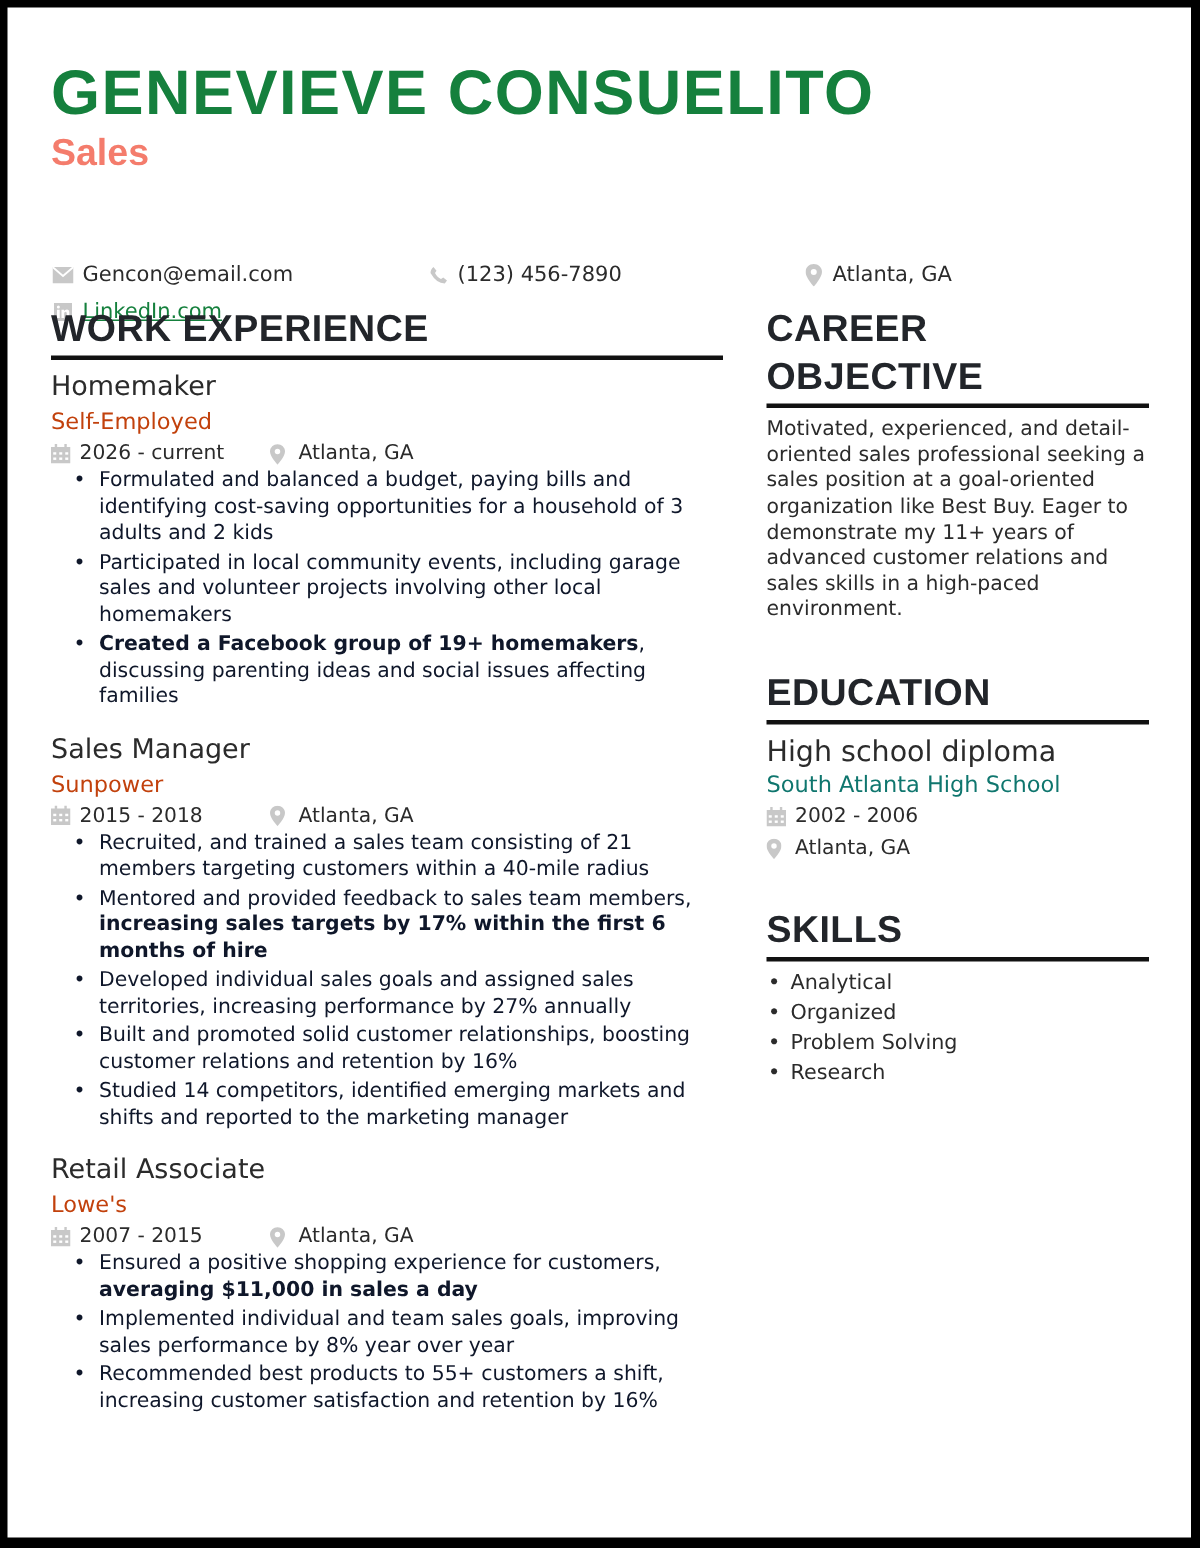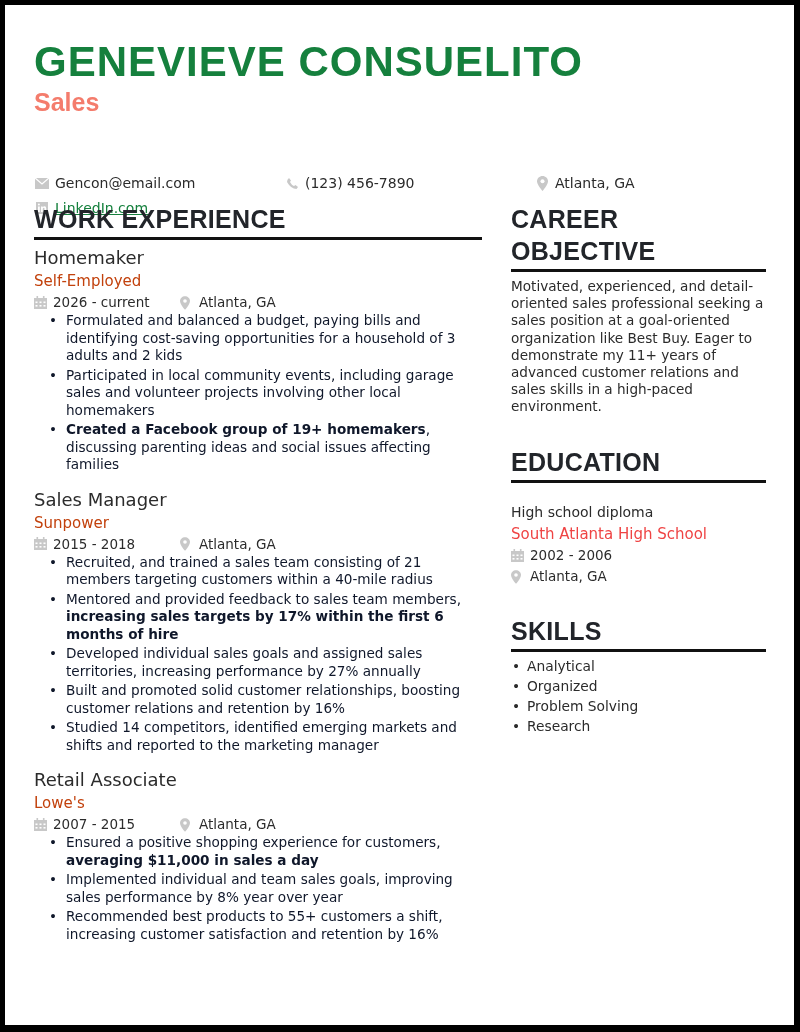--- a/index.html
+++ b/index.html
@@ -40,22 +40,22 @@
   .company { font-size: 15px; color: #c2410c; line-height: 22px; }
   .meta { font-size: 13.5px; display: flex; align-items: center; line-height: 20px; }
   .meta .item { display: flex; align-items: center; }
   .meta .date-item { width: 146px; }
   .meta .ic { width: 13px; height: 13px; margin-right: 6px; display: inline-flex; }
   .bullets { list-style: none; margin: 0; padding: 0 0 0 12px; }
   .bullets li { position: relative; padding-left: 20px; font-size: 13.6px; line-height: 17.5px; margin-bottom: 2px; color: #0f172a; }
   .bullets li::before { content: "\2022"; position: absolute; left: 3px; top: 0; }
   .bullets b { font-weight: 700; }
   .objective { font-size: 13.6px; line-height: 17.2px; margin-top: 6px; }
-  .edu-degree { font-size: 14px; line-height: 22px; margin-top: 18px; }
-  .edu-school { font-size: 15px; line-height: 22px; color: #ef4444; }
+  .edu-degree { font-size: 19px; line-height: 22px; margin-top: 7px; }
+  .edu-school { font-size: 15px; line-height: 22px; color: #0f766e; }
   .edu-meta { font-size: 13.5px; line-height: 21px; display: flex; align-items: center; }
   .edu-meta .ic { width: 13px; height: 13px; margin-right: 6px; display: inline-flex; }
   .skills { list-style: none; margin: 4px 0 0 0; padding: 0; }
   .skills li { position: relative; padding-left: 16px; font-size: 13.8px; line-height: 20px; }
   .skills li::before { content: "\2022"; position: absolute; left: 1px; }
 </style>
 </head>
 <body>
 
 <div class="page">

